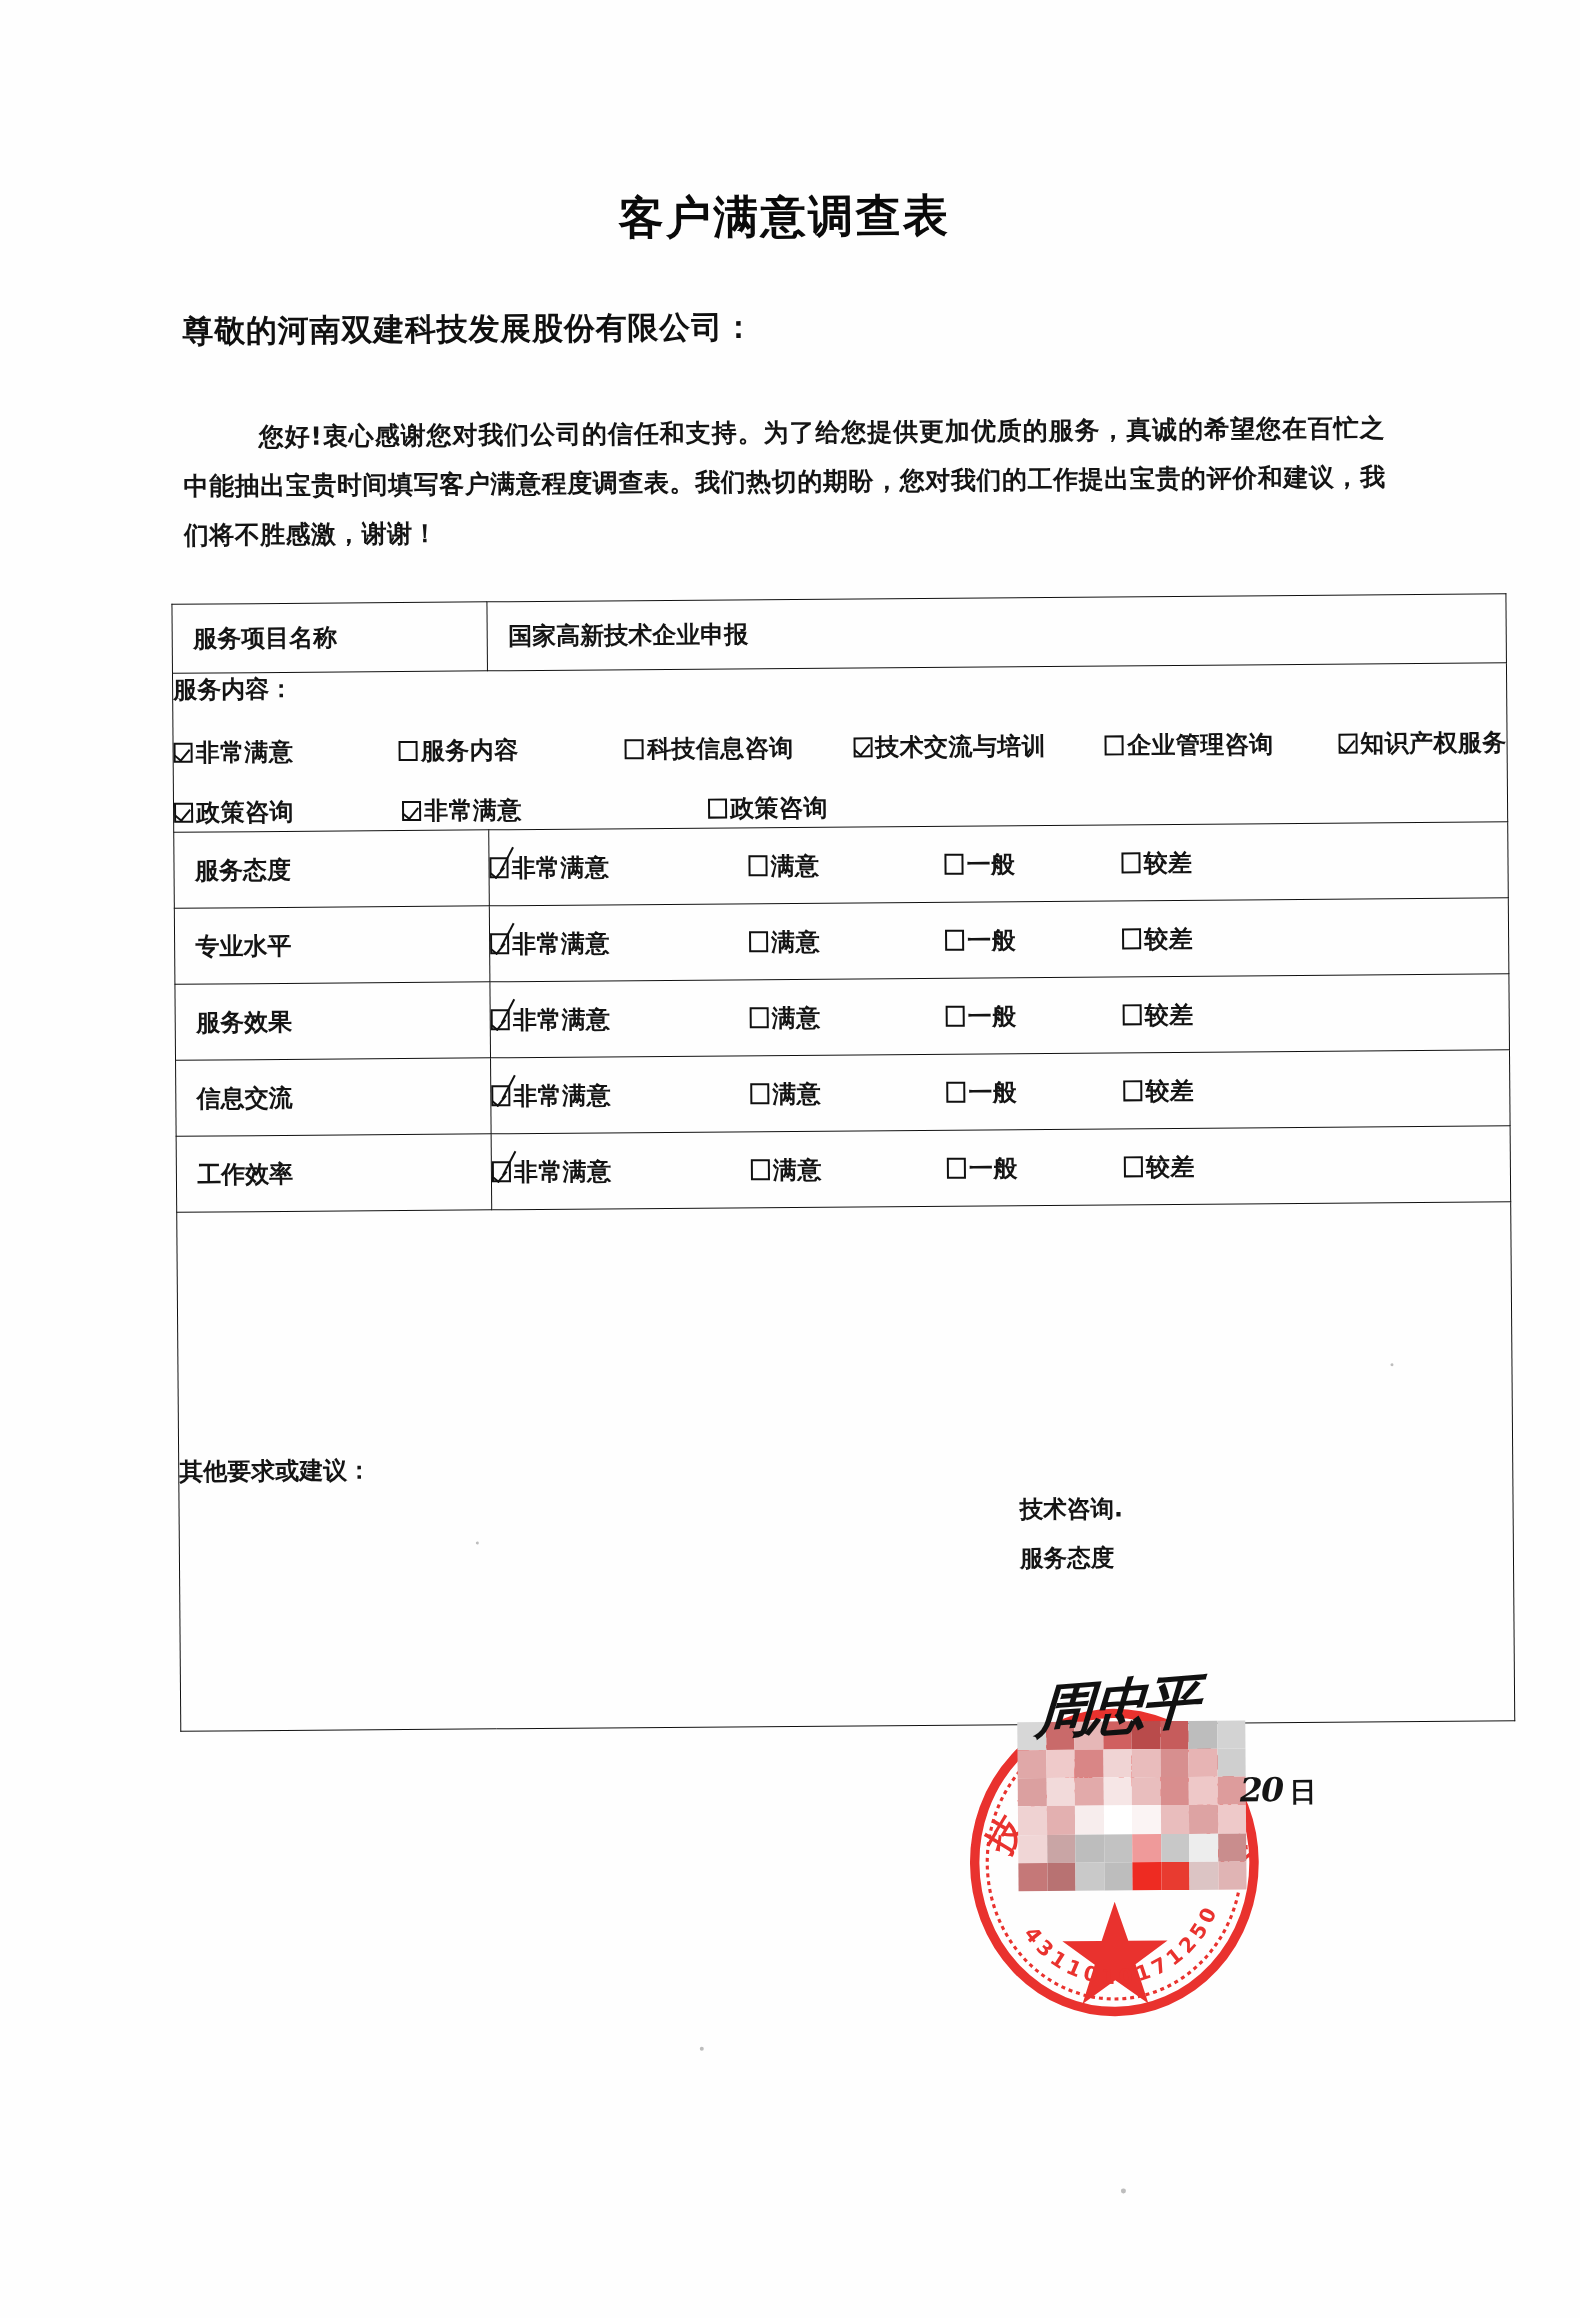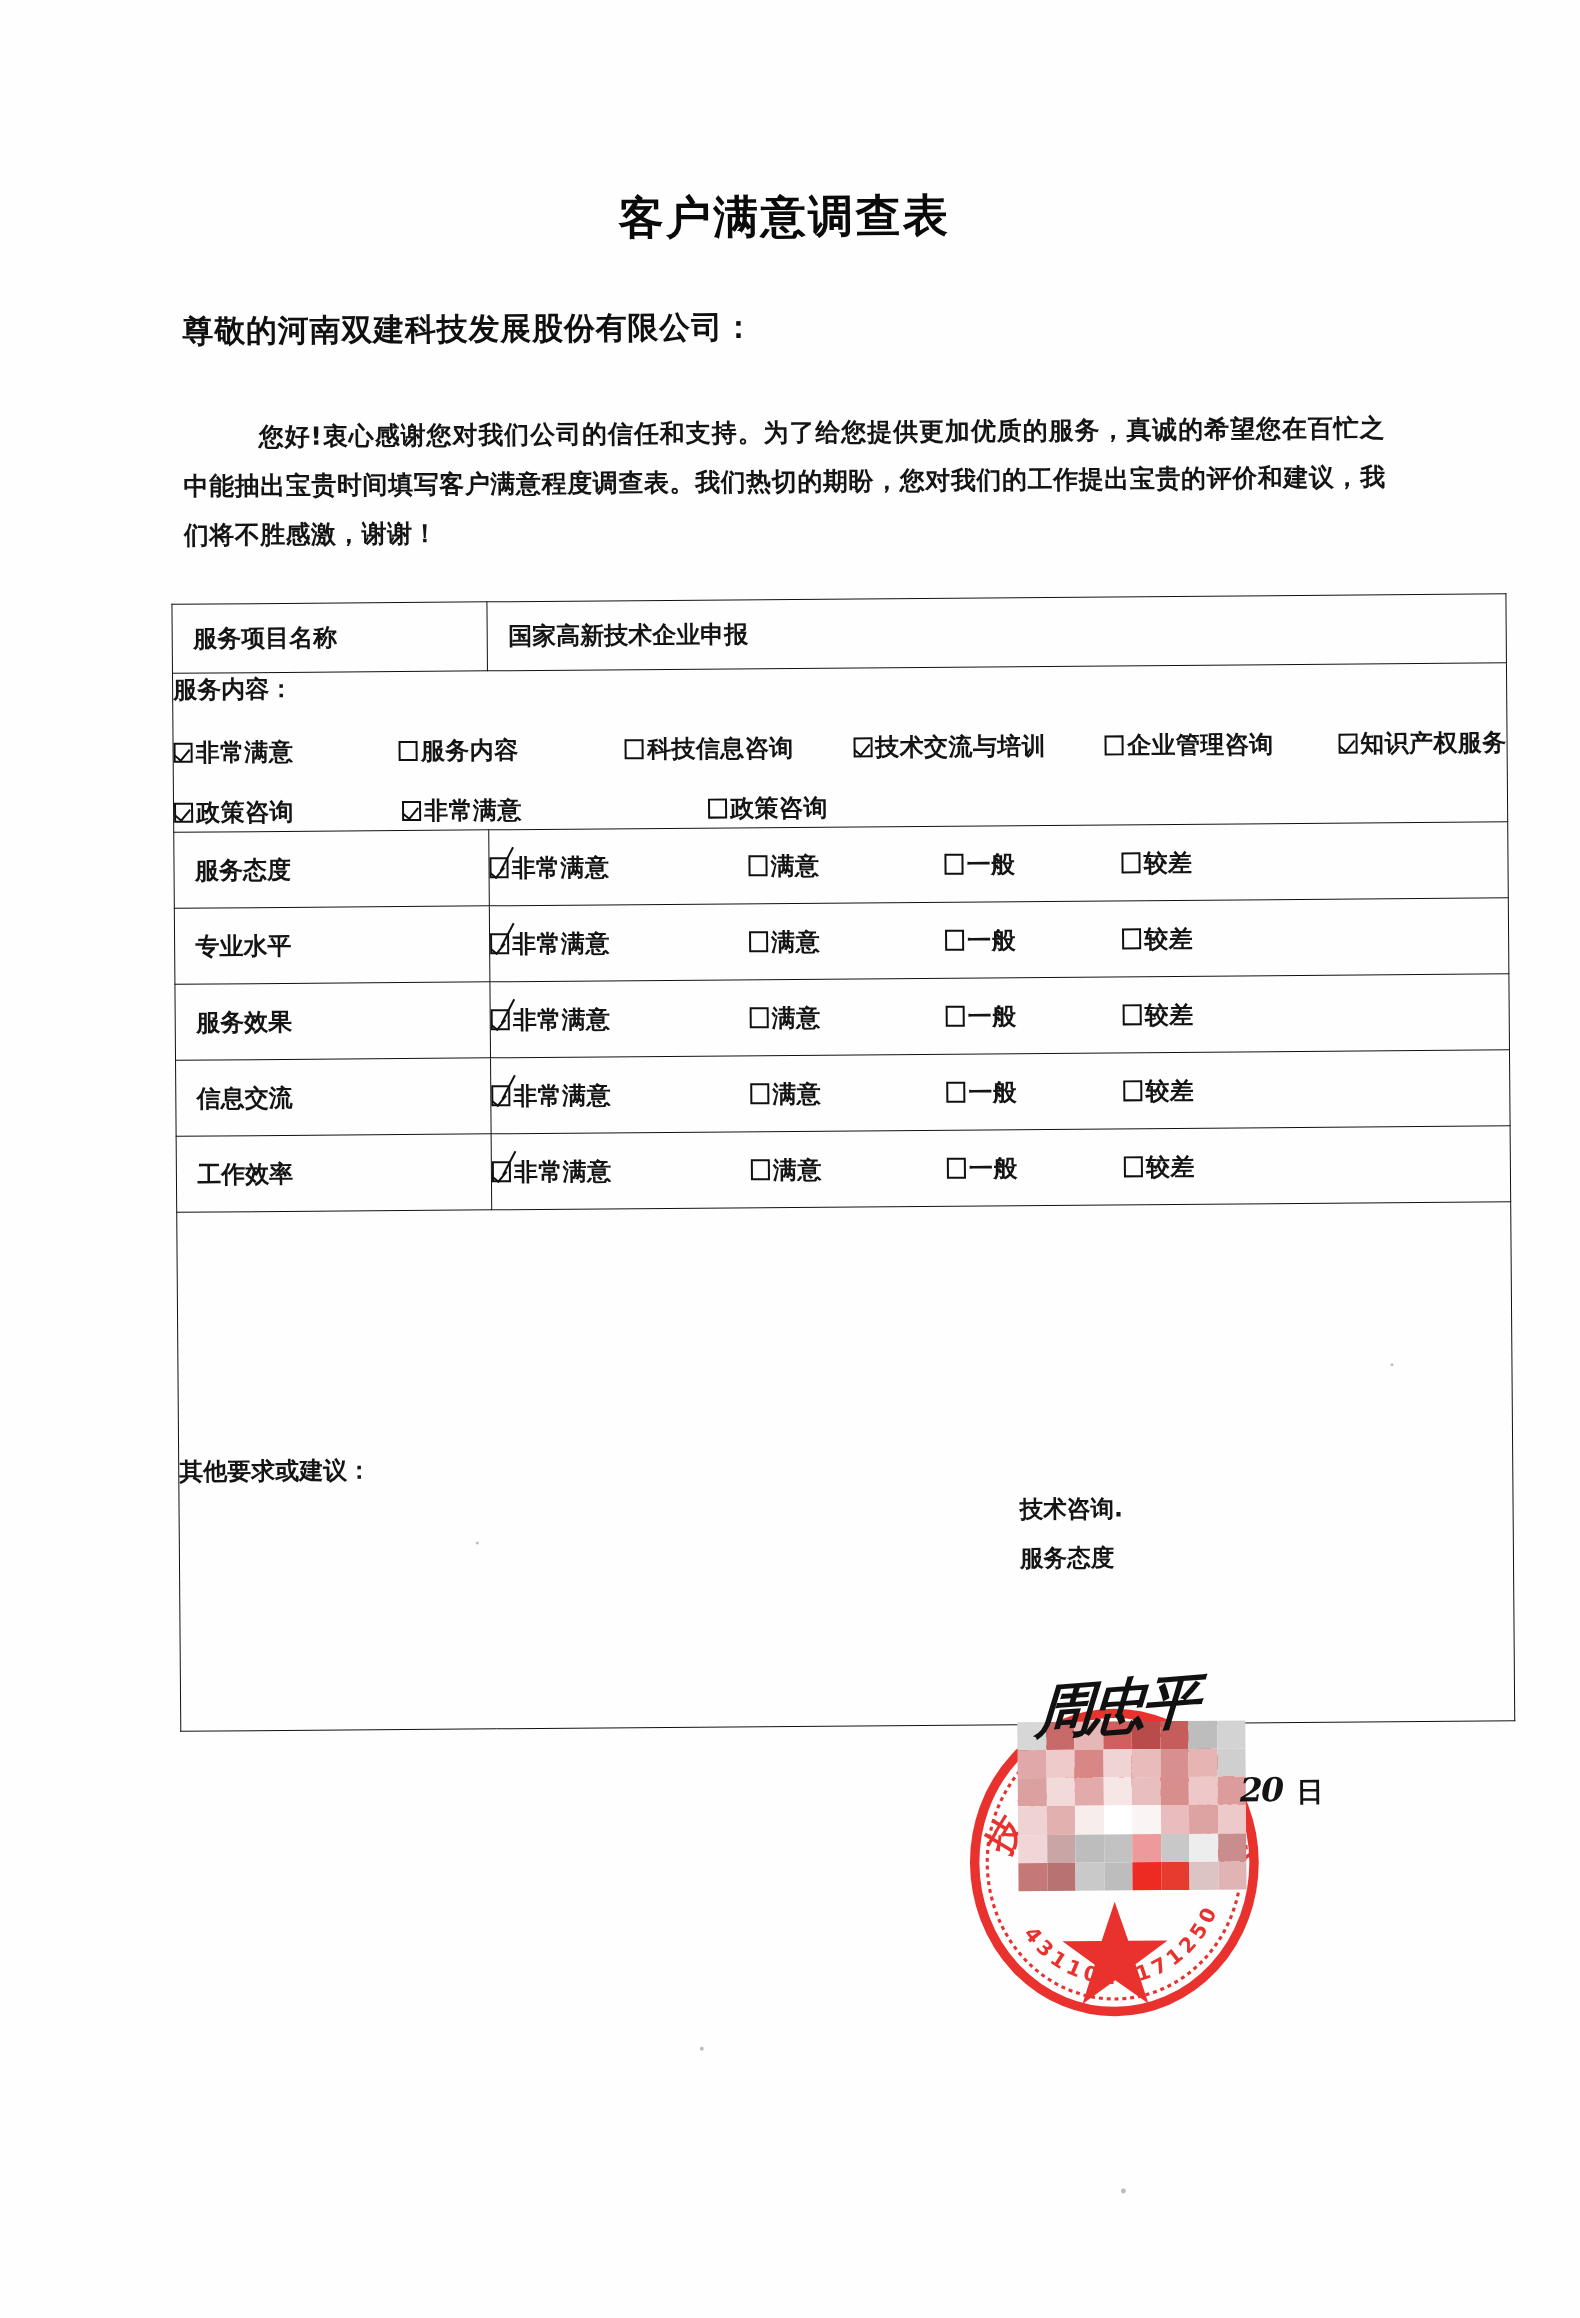--- a/index.html
+++ b/index.html
@@ -200,21 +200,21 @@
     font-weight: bold;
     color: #141414;
     white-space: nowrap;
     z-index: 6;
   }
   .date-hand {
     font-family: "DejaVu Serif", "Liberation Serif", serif;
     font-style: italic;
     font-size: 33px;
     letter-spacing: -1.6px;
-    margin-right: 14px;
+    margin-right: 7px;
   }
 
   
   .seal {
     position: absolute;
     left: 954px; top: 1708px;
     width: 306px; height: 314px;
     z-index: 4;
     opacity: 0.93;
   }

